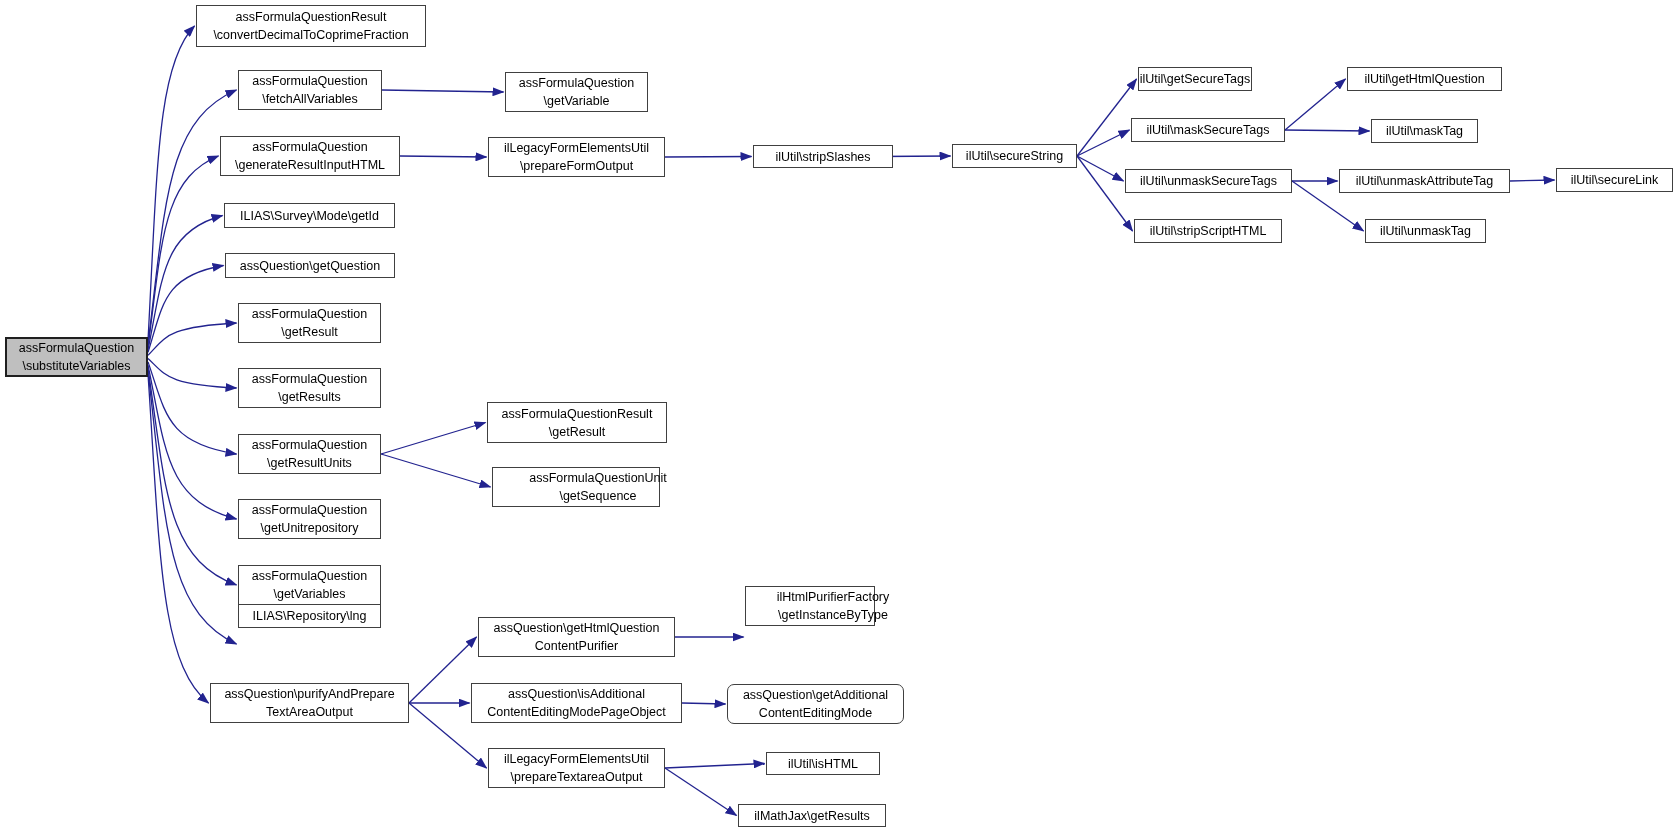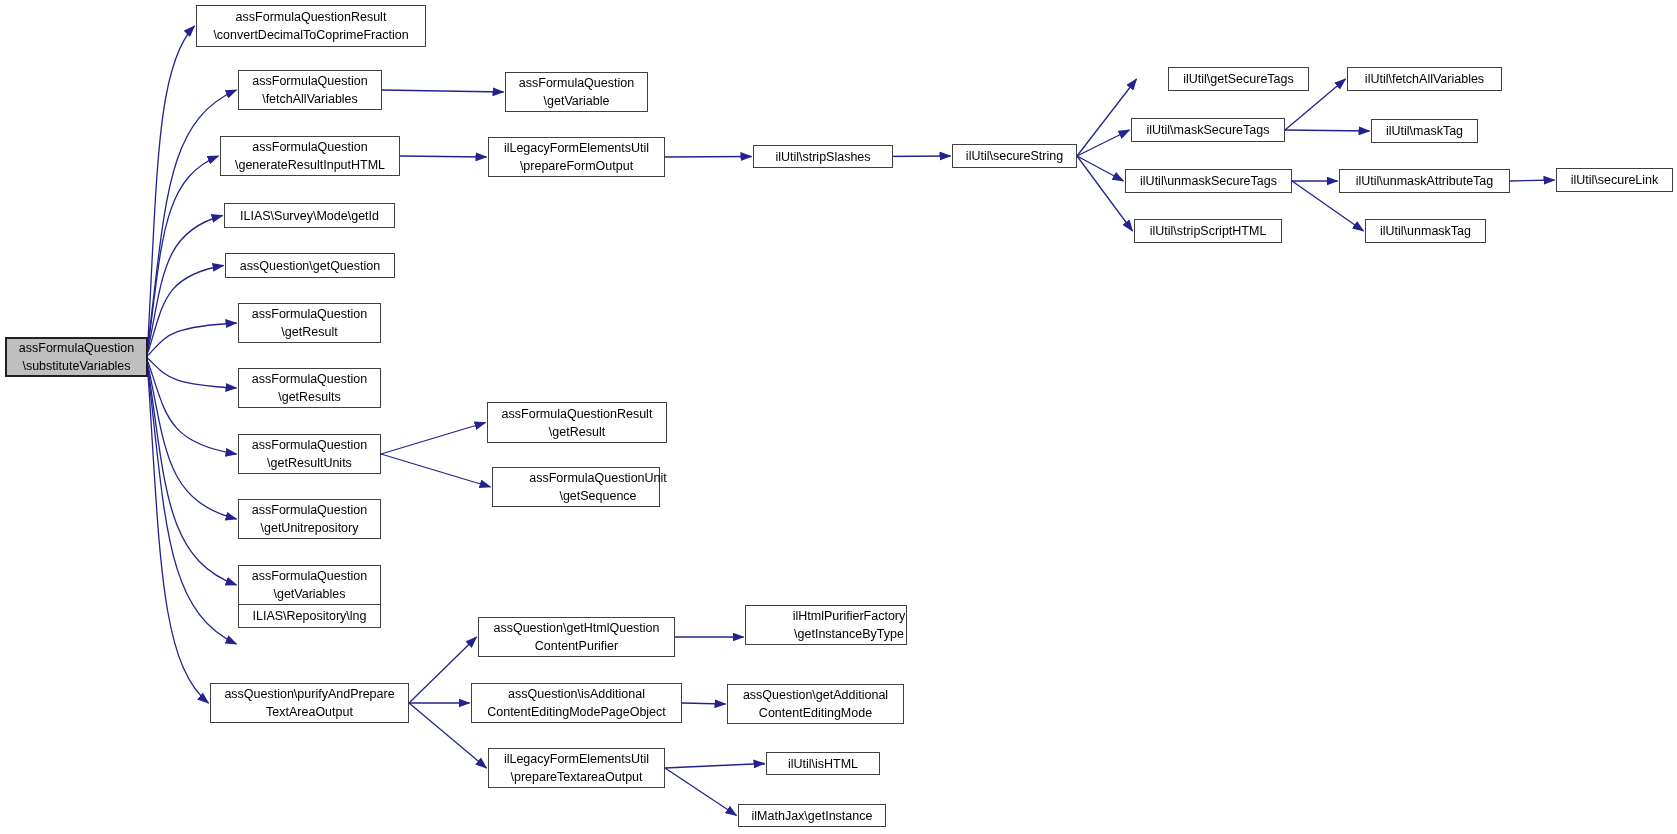--- a/index.html
+++ b/index.html
@@ -123,28 +123,28 @@
     <div class="node" style="left: 488px; top: 137px; width: 177px; height: 40px;">
       <span class="node-line">ilLegacyFormElementsUtil</span>
       <span class="node-line">\prepareFormOutput</span>
     </div>
     <div class="node" style="left: 753px; top: 145px; width: 140px; height: 23px;">
       <span class="node-line">ilUtil\stripSlashes</span>
     </div>
     <div class="node" style="left: 952px; top: 144px; width: 125px; height: 24px;">
       <span class="node-line">ilUtil\secureString</span>
     </div>
-    <div class="node" style="left: 1168px; top: 67px; width: 141px; height: 24px;">
+    <div class="node" style="left: 1138px; top: 67px; width: 114px; height: 24px;">
       <span class="node-line">ilUtil\getSecureTags</span>
     </div>
     <div class="node" style="left: 1131px; top: 118px; width: 154px; height: 24px;">
       <span class="node-line">ilUtil\maskSecureTags</span>
     </div>
     <div class="node" style="left: 1347px; top: 67px; width: 155px; height: 24px;">
-      <span class="node-line">ilUtil\fetchAllVariables</span>
+      <span class="node-line">ilUtil\getHtmlQuestion</span>
     </div>
     <div class="node" style="left: 1371px; top: 119px; width: 107px; height: 24px;">
       <span class="node-line">ilUtil\maskTag</span>
     </div>
     <div class="node" style="left: 1125px; top: 169px; width: 167px; height: 24px;">
       <span class="node-line">ilUtil\unmaskSecureTags</span>
     </div>
     <div class="node" style="left: 1339px; top: 169px; width: 171px; height: 24px;">
       <span class="node-line">ilUtil\unmaskAttributeTag</span>
     </div>
@@ -195,35 +195,35 @@
       <span class="node-line">ILIAS\Repository\lng</span>
     </div>
     <div class="node" style="left: 210px; top: 683px; width: 199px; height: 40px;">
       <span class="node-line">assQuestion\purifyAndPrepare</span>
       <span class="node-line">TextAreaOutput</span>
     </div>
     <div class="node" style="left: 478px; top: 617px; width: 197px; height: 40px;">
       <span class="node-line">assQuestion\getHtmlQuestion</span>
       <span class="node-line">ContentPurifier</span>
     </div>
-    <div class="node" style="left: 745px; top: 605px; width: 162px; height: 40px; padding-left: 46px;">
+    <div class="node" style="left: 745px; top: 586px; width: 130px; height: 40px; padding-left: 46px;">
       <span class="node-line">ilHtmlPurifierFactory</span>
       <span class="node-line">\getInstanceByType</span>
     </div>
     <div class="node" style="left: 471px; top: 683px; width: 211px; height: 40px;">
       <span class="node-line">assQuestion\isAdditional</span>
       <span class="node-line">ContentEditingModePageObject</span>
     </div>
-    <div class="node" style="left: 727px; top: 684px; width: 177px; height: 40px;">
+    <div class="node" style="left: 727px; top: 684px; width: 177px; height: 40px; border-radius: 7px;">
       <span class="node-line">assQuestion\getAdditional</span>
       <span class="node-line">ContentEditingMode</span>
     </div>
     <div class="node" style="left: 488px; top: 748px; width: 177px; height: 40px;">
       <span class="node-line">ilLegacyFormElementsUtil</span>
       <span class="node-line">\prepareTextareaOutput</span>
     </div>
     <div class="node" style="left: 766px; top: 752px; width: 114px; height: 23px;">
       <span class="node-line">ilUtil\isHTML</span>
     </div>
     <div class="node" style="left: 738px; top: 804px; width: 148px; height: 23px;">
-      <span class="node-line">ilMathJax\getInstance</span>
+      <span class="node-line">ilMathJax\getResults</span>
     </div>
   </div>
 
 </body></html>

